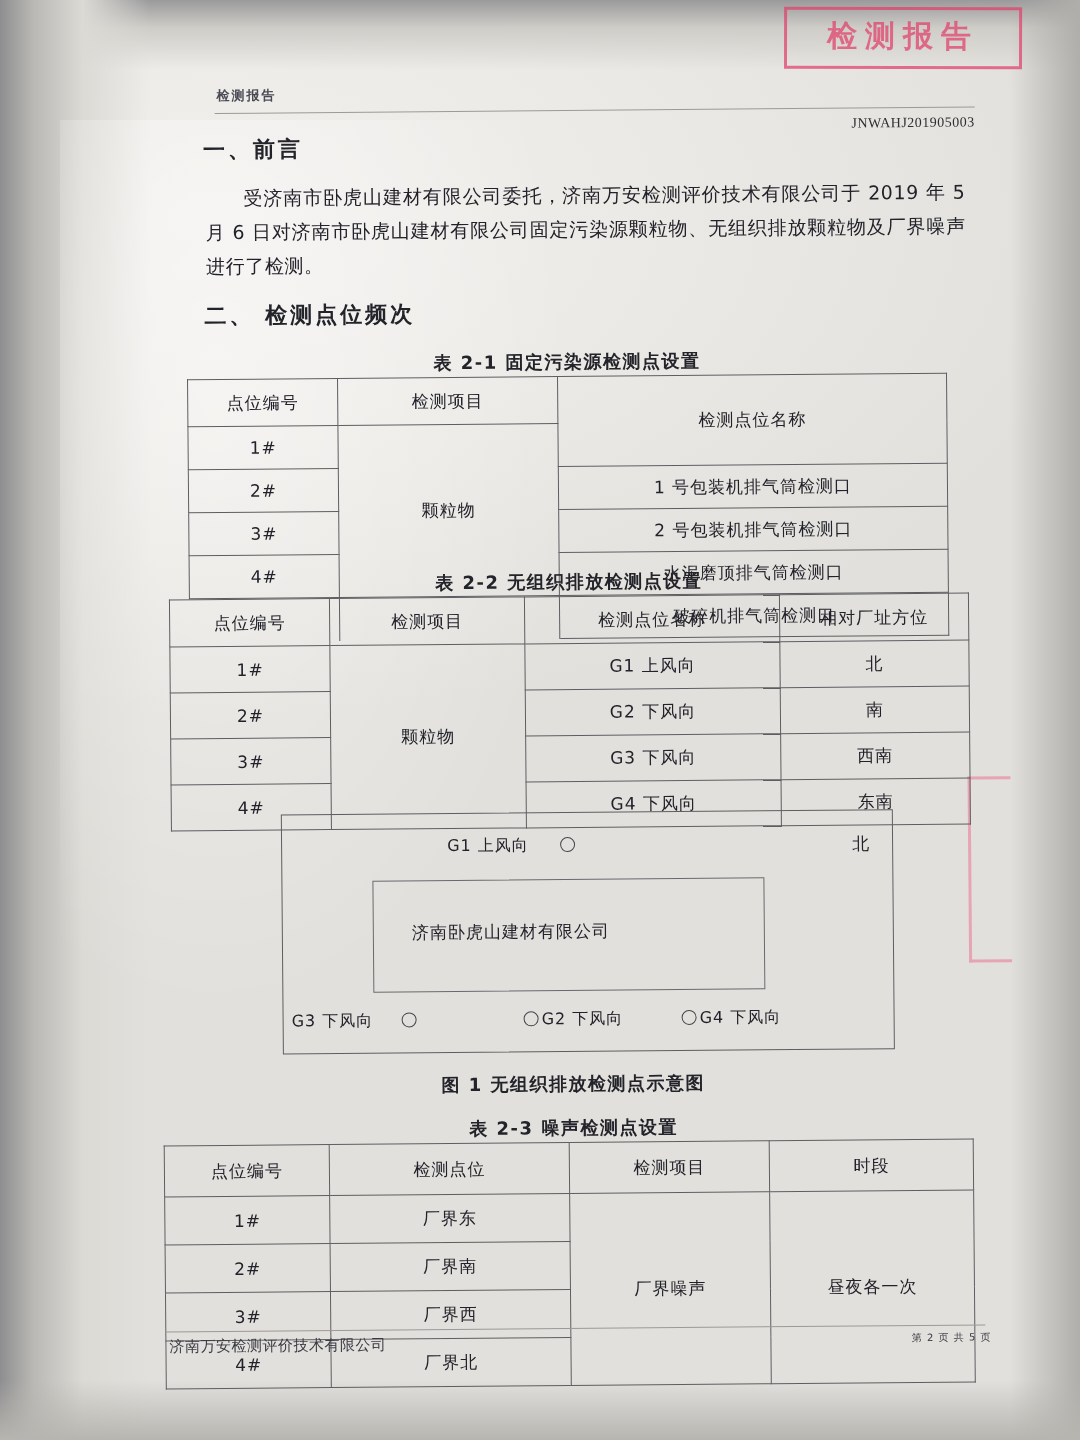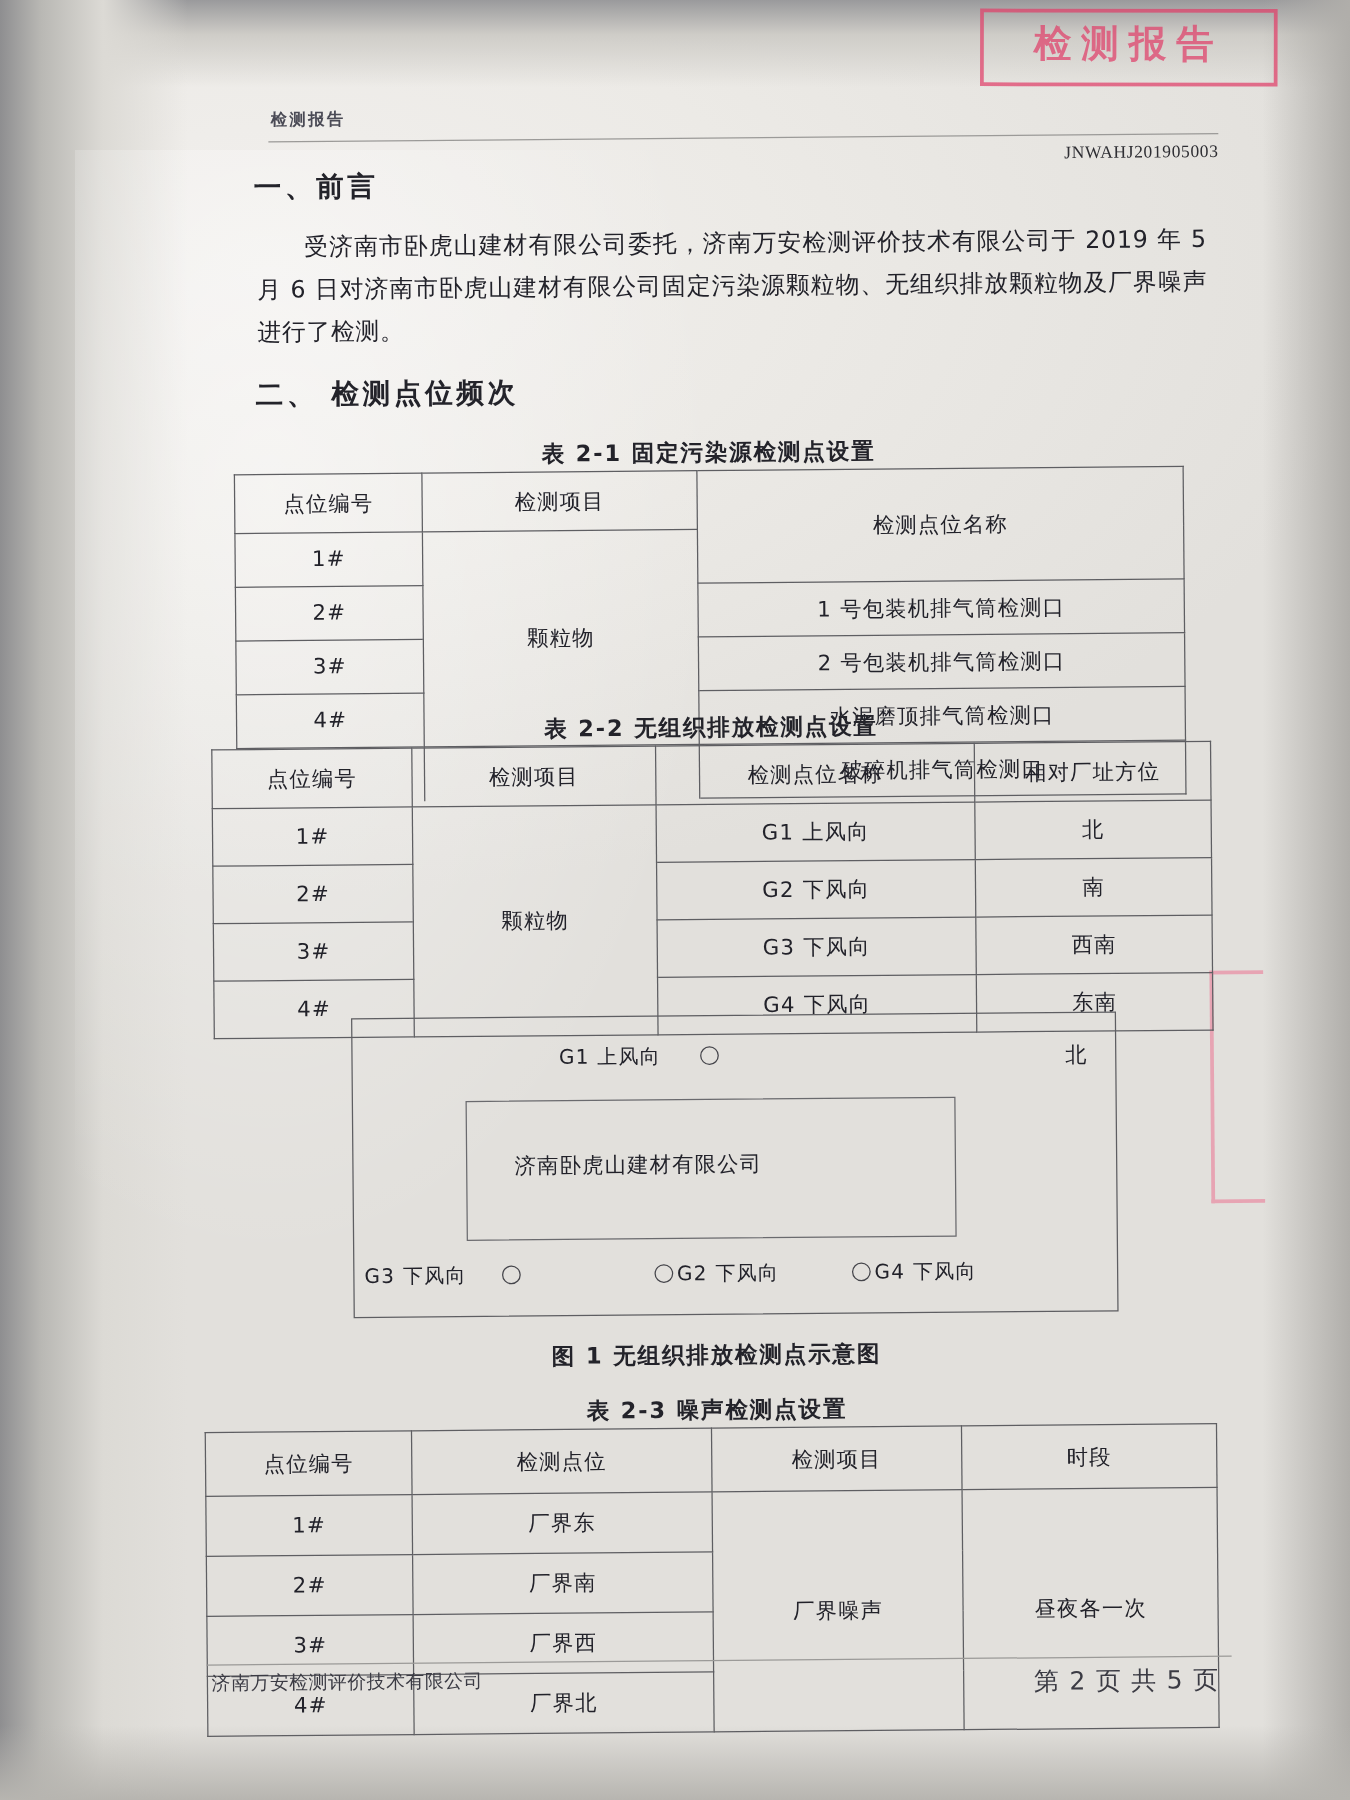--- a/index.html
+++ b/index.html
@@ -165,22 +165,22 @@
 
   .footer-rule {
     position: absolute; left: 10px; top: 1268px; width: 820px; height: 1px;
     background: #9b9a98;
   }
   .foot-left {
     position: absolute; left: 14px; top: 1274px;
     font-size: 15px; color: #3b3b44; letter-spacing: 0.5px;
   }
   .foot-right {
-    position: absolute; right: 20px; top: 1274px;
-    font-size: 20px; color: #3b3b44; letter-spacing: 1px;
+    position: absolute; right: 4px; top: 1274px;
+    font-size: 10px; color: #3b3b44; letter-spacing: 1px;
   }
 </style>
 </head>
 <body>
 
 <div class="page">
 
   <div class="edge-top"></div>
   <div class="edge-left"></div>
   <div class="edge-right"></div>

